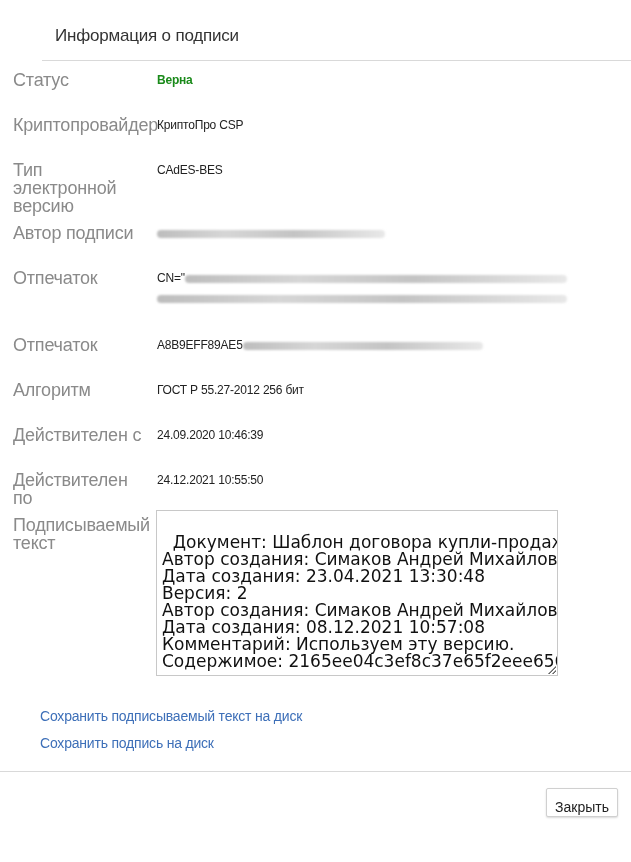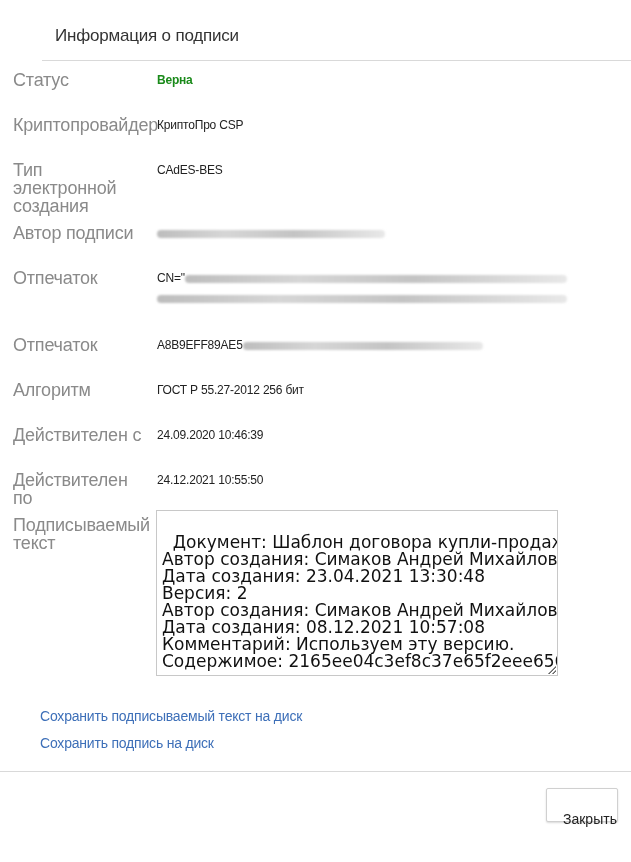--- a/index.html
+++ b/index.html
@@ -22,42 +22,42 @@
   .textarea { position:absolute; left:156px; top:510px; width:402px; height:166px; border:1px solid #c8c8c8;
               box-sizing:border-box; padding:6px 5px; font-family:"DejaVu Sans", sans-serif; font-size:17px;
               line-height:17px; color:#111; white-space:pre; overflow:hidden; resize:both; }
   .resize { position:absolute; right:1px; bottom:1px; width:8px; height:8px;
             background:linear-gradient(135deg, transparent 45%, #999 45%, #999 52%, transparent 52%, transparent 70%, #999 70%, #999 77%, transparent 77%); }
 
   .link { position:absolute; left:40px; font-size:14px; color:#3d6fb8; text-decoration:none; letter-spacing:-0.2px; cursor:pointer; }
   .footer-line { position:absolute; left:0; top:771px; width:631px; height:1px; background:#d9d9d9; }
   .btn { position:absolute; left:546px; top:788px; width:72px; height:29px; border:1px solid #d0d0d0; border-radius:2px;
          background:#fff; box-shadow:0 1px 2px rgba(0,0,0,0.15); font-size:14px; color:#222; text-align:center; line-height:28px;
-         font-family:"Liberation Sans", sans-serif; cursor:pointer; box-sizing:border-box; padding:16px; }
+         font-family:"Liberation Sans", sans-serif; cursor:pointer; box-sizing:border-box; padding:4px; }
 </style>
 </head>
 <body>
 
 <div class="header">
   <div class="title">Информация о подписи</div>
   <div class="close-x"></div>
 </div>
 
 <div class="row" style="top:71px">
   <div class="label">Статус</div>
   <div class="value ok">Верна</div>
 </div>
 
 <div class="row" style="top:116px">
   <div class="label">Криптопровайдер</div>
   <div class="value">КриптоПро CSP</div>
 </div>
 
 <div class="row" style="top:161px">
-  <div class="label" style="width:120px">Тип электронной создания</div>
+  <div class="label" style="width:120px">Тип электронной версию</div>
   <div class="value">CAdES-BES</div>
 </div>
 
 <div class="row" style="top:224px">
   <div class="label">Автор подписи</div>
   <div class="value"><span class="blur" style="width:228px"></span></div>
 </div>
 
 <div class="row" style="top:269px">
   <div class="label">Отпечаток</div>

